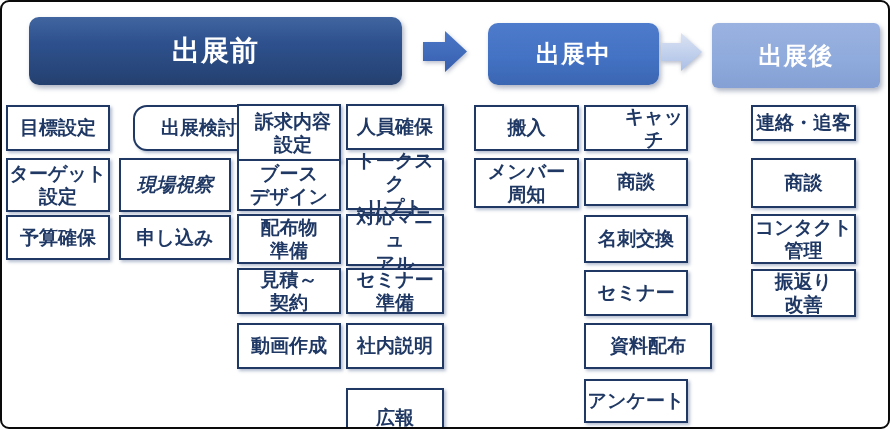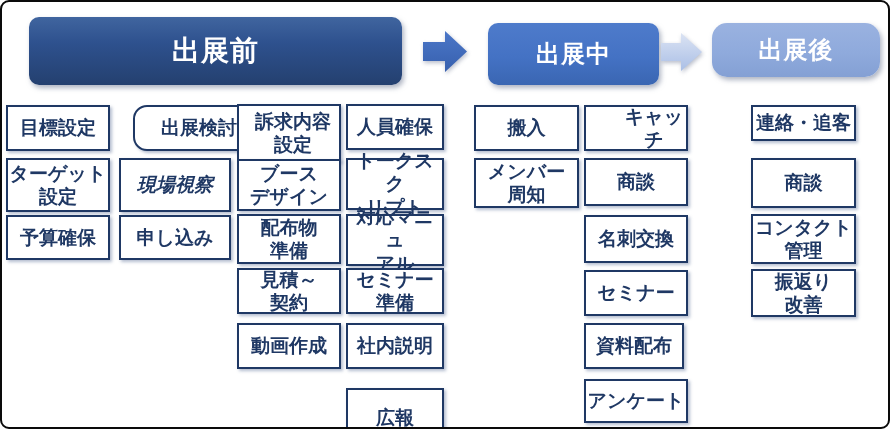--- a/index.html
+++ b/index.html
@@ -19,23 +19,23 @@
     display:flex;align-items:center;justify-content:center;
     color:#fff;font-weight:bold;
     border-radius:10px;
     box-shadow:2px 3px 5px rgba(110,120,145,.55);
     letter-spacing:1px;
   }
   .phase1{left:27px;top:15px;width:373px;height:68px;font-size:28px;
     background:linear-gradient(180deg,#40659f 0%,#2e518e 38%,#24406f 100%);font-family:Liberation Mono, monospace;}
   .phase2{left:486px;top:21px;width:171px;height:62px;font-size:24px;
     background:linear-gradient(180deg,#4e7bcb 0%,#4472c4 55%,#3a66b2 100%);}
-  .phase3{left:710px;top:21px;width:168px;height:54px;font-size:24px;
+  .phase3{left:710px;top:21px;width:168px;height:65px;font-size:24px;
     background:linear-gradient(180deg,#9ab2e0 0%,#8faadc 55%,#84a0d4 100%);
-    border-radius:15px;}
+    border-radius:6px;}
   .arrow{position:absolute;filter:drop-shadow(1px 2px 2px rgba(100,110,140,.45));}
   .arrow1{left:421px;top:27px;}
   .arrow2{left:659px;top:29px;}
   
   .task{
     position:absolute;
     box-sizing:border-box;
     background:#fff;
     border:2px solid #1f3864;
     box-shadow:2px 2px 3px rgba(90,110,150,.45);
@@ -66,21 +66,21 @@
   .d5{left:344px;top:321px;width:98px;height:46px;}
   .d6{left:344px;top:386px;width:98px;height:59px;}
   
   .e1{left:472px;top:103px;width:105px;height:46px;}
   .e2{left:472px;top:156px;width:105px;height:50px;}
   
   .f1{left:582px;top:103px;width:104px;height:46px;padding-left:36px;}
   .f2{left:582px;top:156px;width:104px;height:48px;}
   .f3{left:582px;top:213px;width:104px;height:48px;}
   .f4{left:582px;top:268px;width:104px;height:46px;}
-  .f5{left:582px;top:321px;width:100px;height:46px;}
+  .f5{left:582px;top:321px;width:128px;height:46px;}
   .f6{left:582px;top:377px;width:104px;height:44px;}
   
   .g1{left:749px;top:103px;width:105px;height:36px;}
   .g2{left:749px;top:156px;width:105px;height:50px;}
   .g3{left:749px;top:212px;width:105px;height:50px;}
   .g4{left:749px;top:267px;width:105px;height:48px;}
 </style>
 </head>
 <body>
 

